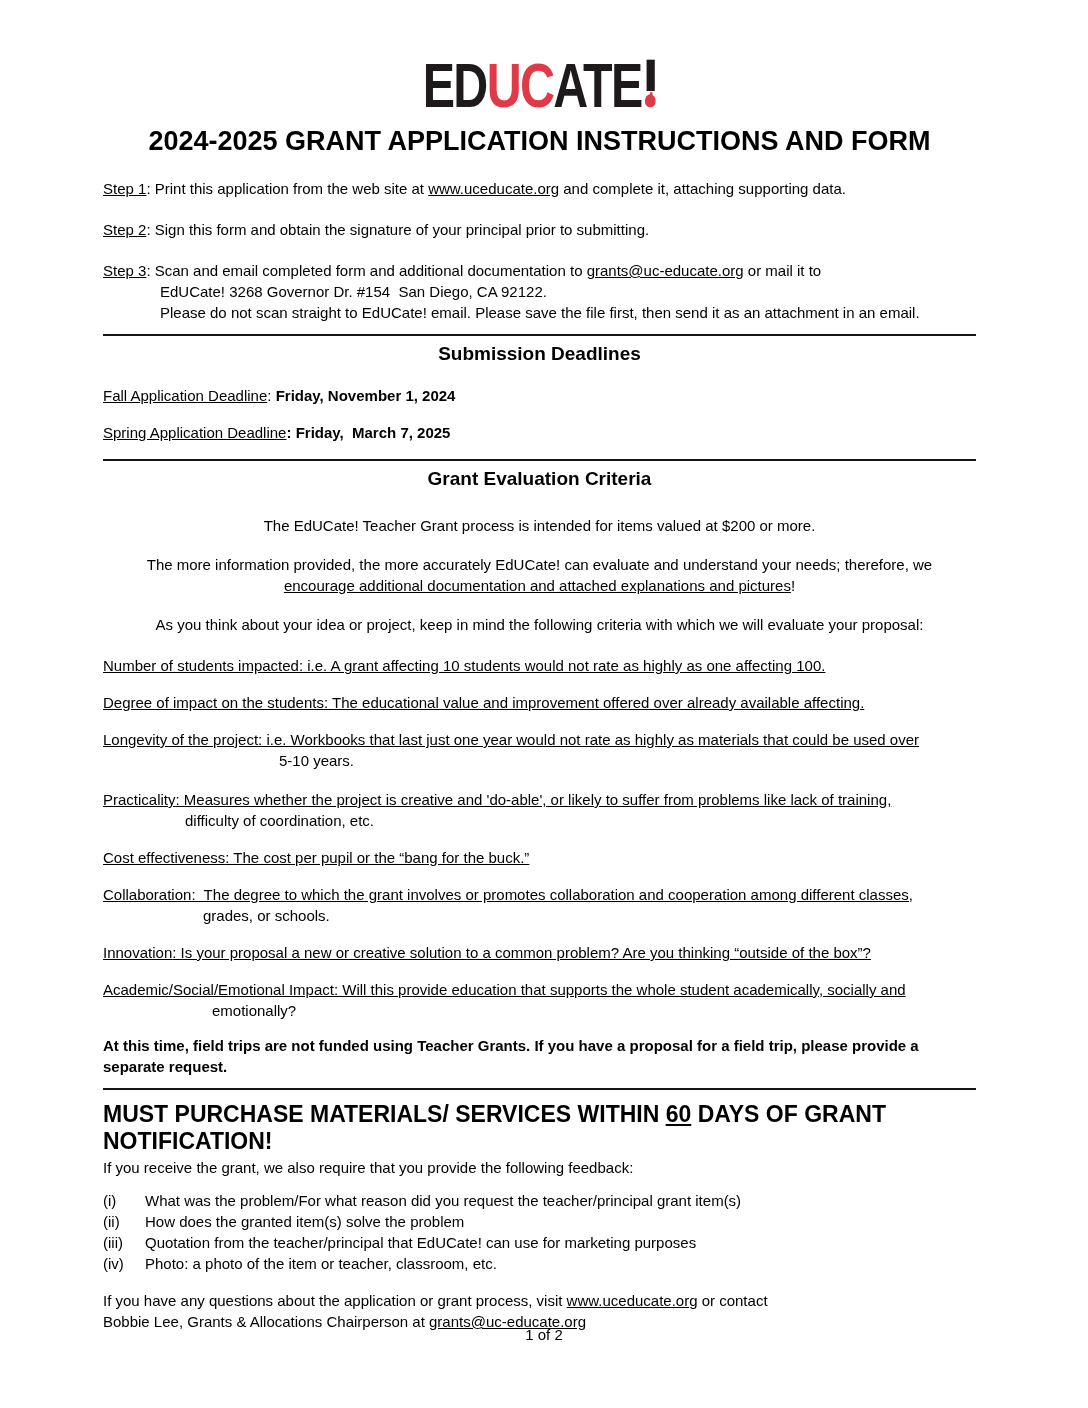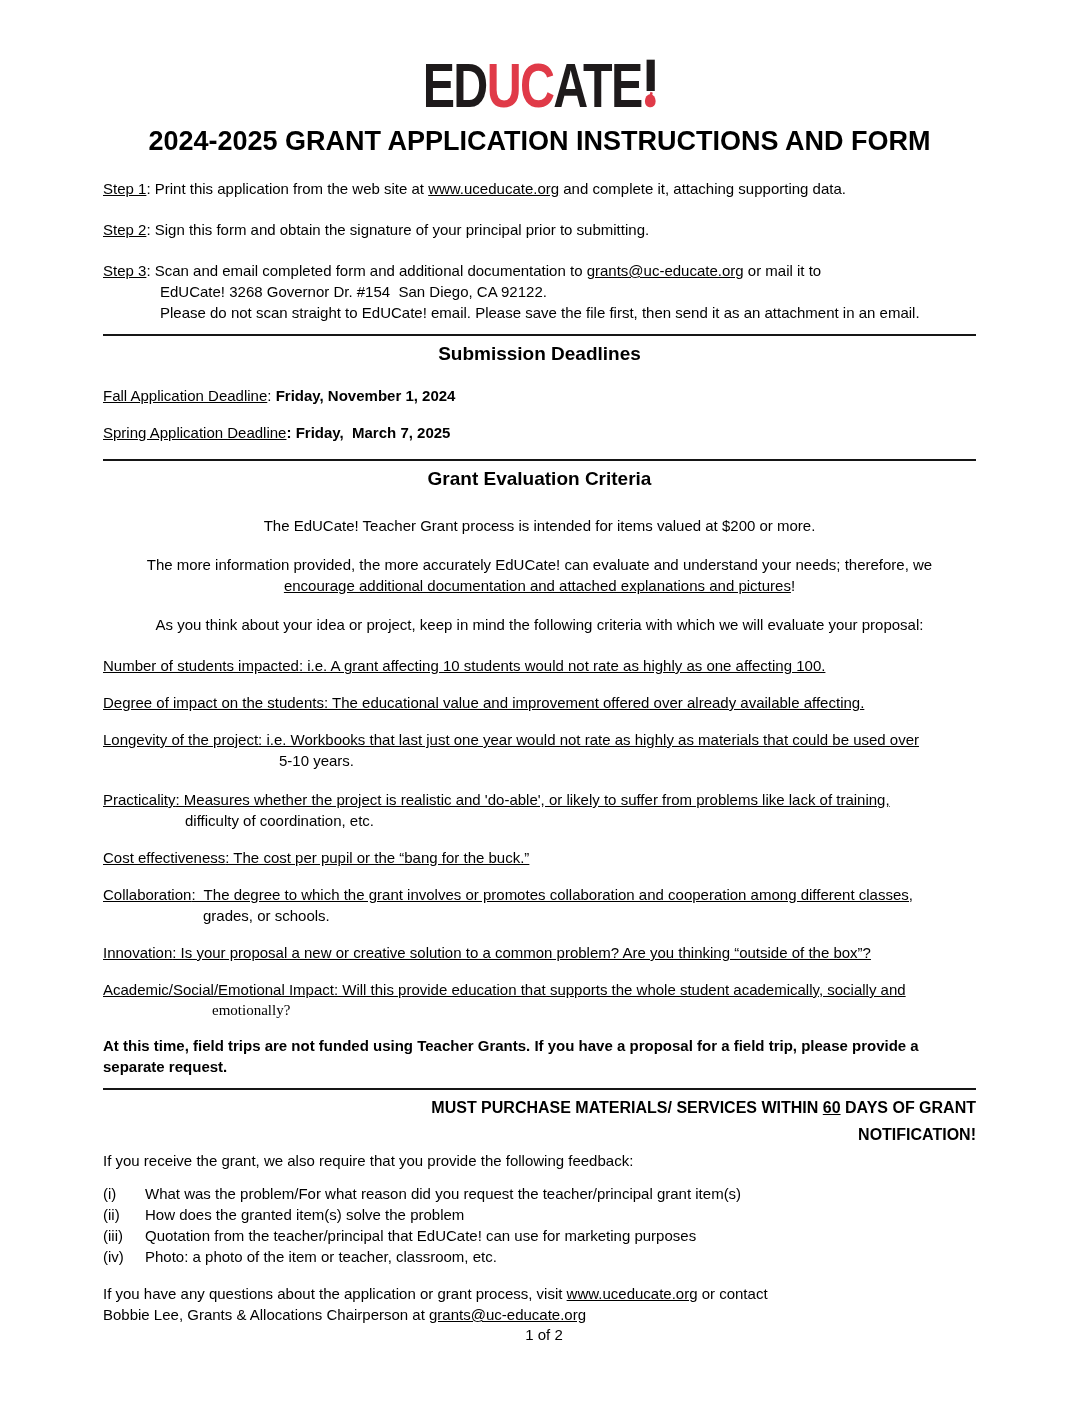--- a/index.html
+++ b/index.html
@@ -39,38 +39,38 @@
 
   .doc-title { text-align:center; font-weight:bold; font-size:27px; line-height:26px; margin:8px 0 24px; }
 
   .step { margin:0 0 20px; }
   .step3 { margin:14px 0 0; }
   .u { text-decoration:underline; }
   .lnk { color:#000000; text-decoration:underline; cursor:pointer; }
   .cl57  { display:block; padding-left:57px; }
   .cl82  { display:block; padding-left:82px; }
   .cl100 { display:block; padding-left:100px; }
-  .cl109 { display:block; padding-left:109px;font-family:Liberation Serif, serif; }
+  .cl109 { display:block; padding-left:109px; }
   .cl176 { display:block; padding-left:176px; }
 
   .rule { height:2px; background:#161616; margin-top:11px; }
 
   .sec-h { text-align:center; font-weight:bold; font-size:19px; line-height:24px; margin:6px 0 19px; }
   .dl-line { margin:0 0 16px; }
   .dl-line b { white-space:pre-wrap; }
 
   .center-p { text-align:center; margin:0 0 16px; }
   .center-p.sp18 { margin-bottom:18px; }
   .center-p.sp20 { margin-bottom:20px; }
 
   .crit { margin:0 0 16px; }
   .crit .line1 { white-space:nowrap;text-decoration:underline; }
   .bold-note { font-weight:bold; margin:0 0 6px; }
 
-  .big-h { text-align:right; font-weight:bold; font-size:16px; line-height:27px; margin:4px 0 2px; }
+  .big-h { text-align:left; font-weight:bold; font-size:23px; line-height:27px; margin:11px 0 2px; }
   .fb-intro { margin:0 0 12px; }
   .fb-item { display:flex; }
   .fb-num { width:42px; flex:none; }
   .contact-p { margin-top:16px; }
 
   .footer { position:absolute; left:0; right:0; bottom:63px; text-align:center; }
 </style>
 </head>
 <body>
 
@@ -105,21 +105,21 @@
   <p class="center-p sp18"><span data-bind="criteria.intro2_line1">The more information provided, the more accurately EdUCate! can evaluate and understand your needs; therefore, we</span><br><span class="u" data-bind="criteria.intro2_underlined">encourage additional documentation and attached explanations and pictures</span><span data-bind="criteria.intro2_tail">!</span></p>
 
   <p class="center-p sp20" data-bind="criteria.intro3">As you think about your idea or project, keep in mind the following criteria with which we will evaluate your proposal:</p>
 
   <p class="crit"><span class="line1"><span class="u" data-bind="criteria.items.0.term">Number of students impacted</span><span data-bind="criteria.items.0.text">: i.e. A grant affecting 10 students would not rate as highly as one affecting 100.</span></span></p>
 
   <p class="crit"><span class="line1"><span class="u" data-bind="criteria.items.1.term">Degree of impact on the students</span><span data-bind="criteria.items.1.text">: The educational value and improvement offered over already available affecting.</span></span></p>
 
   <p class="crit" style="margin-bottom:18px"><span class="line1"><span class="u" data-bind="criteria.items.2.term">Longevity of the project</span><span data-bind="criteria.items.2.text">: i.e. Workbooks that last just one year would not rate as highly as materials that could be used over</span></span><span class="cl176" data-bind="criteria.items.2.cont">5-10 years.</span></p>
 
-  <p class="crit"><span class="line1"><span class="u" data-bind="criteria.items.3.term">Practicality</span><span data-bind="criteria.items.3.text">: Measures whether the project is realistic and 'do-able', or likely to suffer from problems like lack of training,</span></span><span class="cl82" data-bind="criteria.items.3.cont">difficulty of coordination, etc.</span></p>
+  <p class="crit"><span class="line1"><span class="u" data-bind="criteria.items.3.term">Practicality</span><span data-bind="criteria.items.3.text">: Measures whether the project is creative and 'do-able', or likely to suffer from problems like lack of training,</span></span><span class="cl82" data-bind="criteria.items.3.cont">difficulty of coordination, etc.</span></p>
 
   <p class="crit"><span class="line1"><span class="u" data-bind="criteria.items.4.term">Cost effectiveness</span><span data-bind="criteria.items.4.text">: The cost per pupil or the “bang for the buck.”</span></span></p>
 
   <p class="crit"><span class="line1"><span class="u" data-bind="criteria.items.6.term">Collaboration</span><span data-bind="criteria.items.6.text">:  The degree to which the grant involves or promotes collaboration and cooperation among different classes,</span></span><span class="cl100" data-bind="criteria.items.6.cont">grades, or schools.</span></p>
 
   <p class="crit"><span class="line1"><span class="u" data-bind="criteria.items.5.term">Innovation</span><span data-bind="criteria.items.5.text">: Is your proposal a new or creative solution to a common problem? Are you thinking “outside of the box”?</span></span></p>
 
   <p class="crit" style="margin-bottom:14px"><span class="line1"><span class="u" data-bind="criteria.items.7.term">Academic/Social/Emotional Impact</span><span data-bind="criteria.items.7.text">: Will this provide education that supports the whole student academically, socially and</span></span><span class="cl109" data-bind="criteria.items.7.cont">emotionally?</span></p>
 
   <p class="bold-note" data-bind="criteria.field_trip_note">At this time, field trips are not funded using Teacher Grants. If you have a proposal for a field trip, please provide a separate request.</p>

